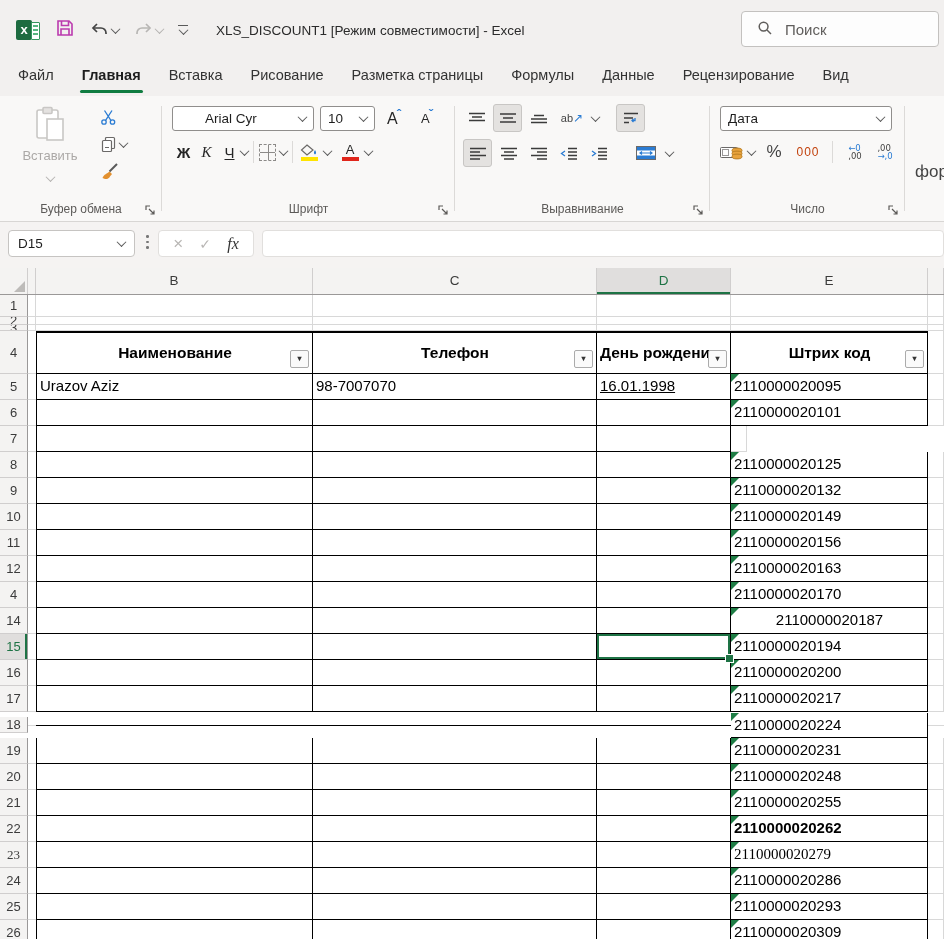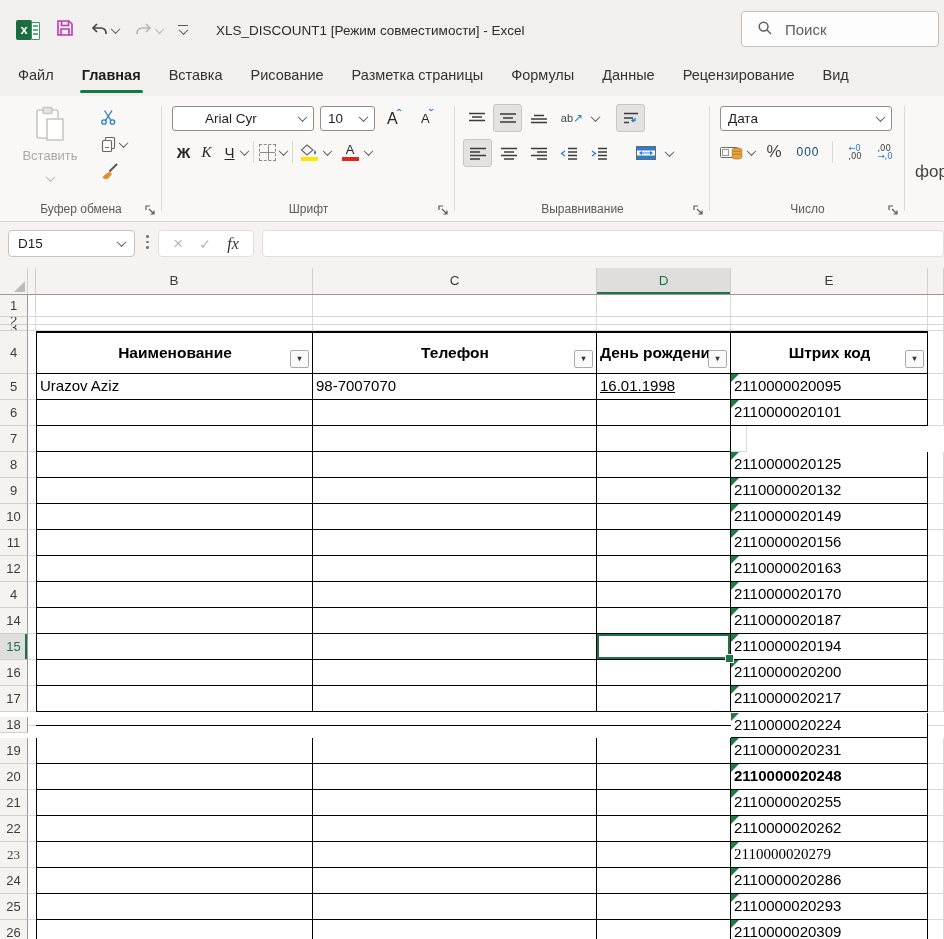--- a/index.html
+++ b/index.html
@@ -73,21 +73,21 @@
   .g-align{width:255px;}
   .al-r1{display:flex;align-items:center;margin:8px 0 0 8px;gap:3px;}
   .al-r2{display:flex;align-items:center;margin:7px 0 0 8px;gap:3px;}
   .al-btn{width:27px;height:26px;}
   .wrapb{margin-left:14px;}
 
   
   .g-num{width:195px;}
   .num-r2{display:flex;align-items:center;margin:10px 0 0 10px;gap:4px;}
   .pct{font-size:17px;color:#444;}
-  .thou{font-size:12px;color:#0c4a6e;letter-spacing:1px;}
+  .thou{font-size:12px;color:#c2410c;letter-spacing:1px;}
   .decmini{font-size:8.5px;line-height:8px;color:#444;text-align:left;font-family:"DejaVu Sans",sans-serif;}
 
   .g-styles{width:39px;}
   .styles-frag{position:absolute;left:10px;top:66px;font-size:17px;color:#444;white-space:nowrap;}
 
   
   .fbar{position:absolute;top:222px;left:0;width:944px;height:46px;background:#f5f3f2;box-sizing:border-box;}
   .namebox{position:absolute;left:8px;top:8px;width:127px;height:27px;background:#fff;border:1px solid #c6c4c2;
            border-radius:4px;box-sizing:border-box;display:flex;align-items:center;padding:0 9px;font-size:13.5px;color:#1e1e1e;}
   .dots{position:absolute;left:146px;top:13px;display:flex;flex-direction:column;gap:3px;}
@@ -589,21 +589,21 @@
     </div>
     <div class="row" style="height: 26px;">
       <div class="rowhdr">4</div>
       <div class="cell plain noright" style="width: 8px;"></div>
       <div class="cell tcell bleft" style="width: 277px;"></div>
       <div class="cell tcell" style="width: 284px;"></div>
       <div class="cell tcell" style="width: 134px;"></div>
       <div class="cell tcell" style="width: 197px;"><span>2110000020170</span><div class="err-tri"></div></div>
       <div class="cell plain" style="width: 16px;"></div>
     </div>
-    <div class="row" style="height: 26px;">
+    <div class="row" style="height: 26px; text-align: center;">
       <div class="rowhdr">14</div>
       <div class="cell plain noright" style="width: 8px;"></div>
       <div class="cell tcell bleft" style="width: 277px;"></div>
       <div class="cell tcell" style="width: 284px;"></div>
       <div class="cell tcell" style="width: 134px;"></div>
       <div class="cell tcell" style="width: 197px;"><span>2110000020187</span><div class="err-tri"></div></div>
       <div class="cell plain" style="width: 16px;"></div>
     </div>
     <div class="row ztop" style="height: 26px;">
       <div class="rowhdr sel">15</div>
@@ -651,39 +651,39 @@
       <div class="cell tcell" style="width: 134px;"></div>
       <div class="cell tcell" style="width: 197px;"><span>2110000020231</span><div class="err-tri"></div></div>
       <div class="cell plain" style="width: 16px;"></div>
     </div>
     <div class="row" style="height: 26px;">
       <div class="rowhdr">20</div>
       <div class="cell plain noright" style="width: 8px;"></div>
       <div class="cell tcell bleft" style="width: 277px;"></div>
       <div class="cell tcell" style="width: 284px;"></div>
       <div class="cell tcell" style="width: 134px;"></div>
-      <div class="cell tcell" style="width: 197px; font-weight: bold;"><span>2110000020248</span><div class="err-tri"></div></div>
+      <div class="cell tcell" style="width: 197px;"><span>2110000020248</span><div class="err-tri"></div></div>
       <div class="cell plain" style="width: 16px;"></div>
     </div>
     <div class="row" style="height: 26px;">
       <div class="rowhdr">21</div>
       <div class="cell plain noright" style="width: 8px;"></div>
       <div class="cell tcell bleft" style="width: 277px;"></div>
       <div class="cell tcell" style="width: 284px;"></div>
       <div class="cell tcell" style="width: 134px;"></div>
       <div class="cell tcell" style="width: 197px;"><span>2110000020255</span><div class="err-tri"></div></div>
       <div class="cell plain" style="width: 16px;"></div>
     </div>
     <div class="row" style="height: 26px;">
       <div class="rowhdr">22</div>
       <div class="cell plain noright" style="width: 8px;"></div>
       <div class="cell tcell bleft" style="width: 277px;"></div>
       <div class="cell tcell" style="width: 284px;"></div>
       <div class="cell tcell" style="width: 134px;"></div>
-      <div class="cell tcell" style="width: 197px;"><span>2110000020262</span><div class="err-tri"></div></div>
+      <div class="cell tcell" style="width: 197px; font-weight: bold;"><span>2110000020262</span><div class="err-tri"></div></div>
       <div class="cell plain" style="width: 16px;"></div>
     </div>
     <div class="row" style="height: 26px; font-family: Liberation Serif, serif;">
       <div class="rowhdr">23</div>
       <div class="cell plain noright" style="width: 8px;"></div>
       <div class="cell tcell bleft" style="width: 277px;"></div>
       <div class="cell tcell" style="width: 284px;"></div>
       <div class="cell tcell" style="width: 134px;"></div>
       <div class="cell tcell" style="width: 197px;"><span>2110000020279</span><div class="err-tri"></div></div>
       <div class="cell plain" style="width: 16px;"></div>

